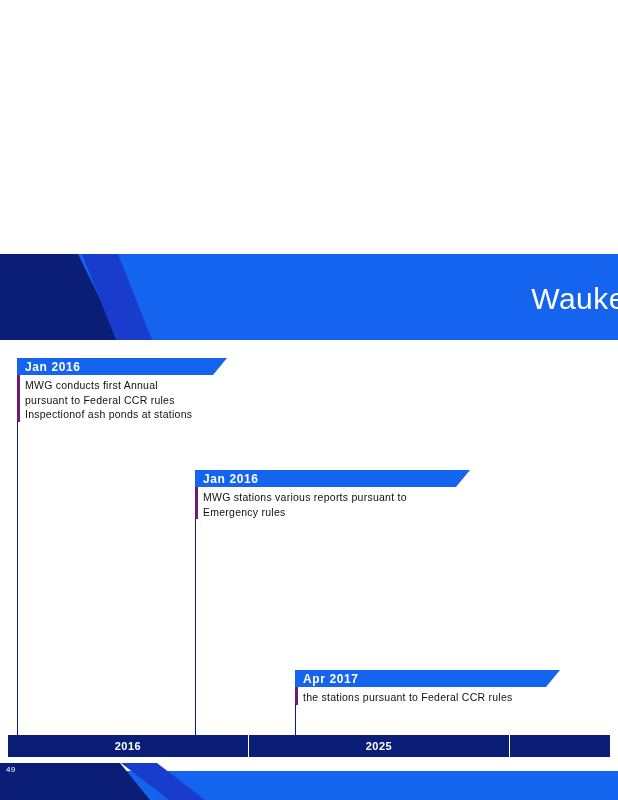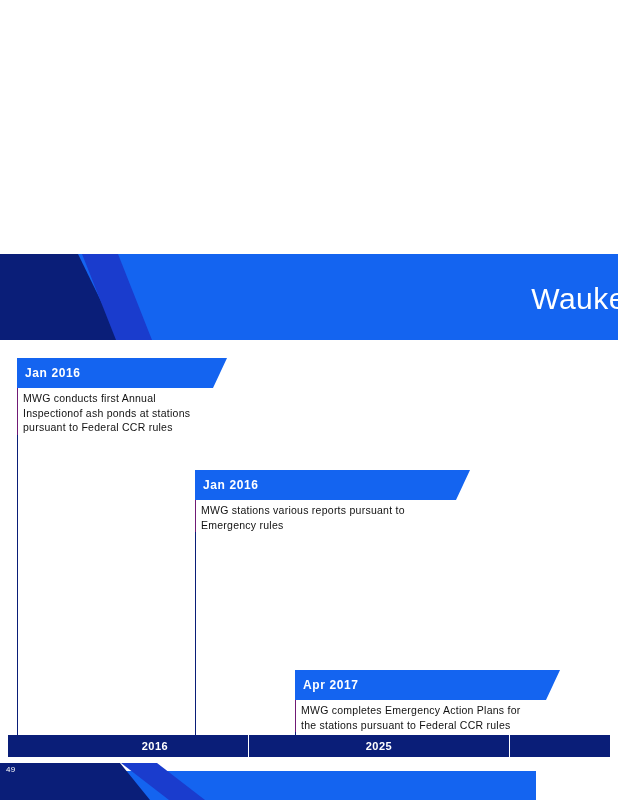--- a/index.html
+++ b/index.html
@@ -75,36 +75,36 @@
     width: 1px;
     background: #0a1e78;
   }
 
   
   .event {
     position: absolute;
   }
   .event-banner {
     position: relative;
-    height: 30px;
+    height: 17px;
     background: #1464f0;
     clip-path: polygon(0 0, 100% 0, calc(100% - 14px) 100%, 0 100%);
     display: flex;
     align-items: center;
   }
   .event-banner .event-label {
     color: #ffffff;
     font-size: 12px;
     font-weight: bold;
     padding-left: 8px;
     letter-spacing: 0.6px;
     white-space: nowrap;
   }
   .event-body {
-    border-left: 1px solid #701a75;
+    border-left: 3px solid #701a75;
     padding: 3px 0 0 5px;
     color: #111111;
     font-size: 10.5px;
     line-height: 14.5px;
     letter-spacing: 0.25px;
   }
   .event-body div { white-space: nowrap; }
 
   
   .axis {
@@ -132,21 +132,21 @@
     width: 1px;
     height: 22px;
     background: #ffffff;
   }
 
   
   .footer {
     position: absolute;
     left: 0;
     top: 763px;
-    width: 536px;
+    width: 618px;
     height: 37px;
     background: #ffffff;
     overflow: hidden;
   }
   .footer-blue {
     position: absolute;
     left: 0;
     top: 8px;
     width: 618px;
     height: 29px;
@@ -194,48 +194,47 @@
   <div class="vline" style="left:17px; top:18px; height:377px;"></div>
   <div class="vline" style="left:195px; top:130px; height:265px;"></div>
   <div class="vline" style="left:295px; top:330px; height:65px;"></div>
 
   <div class="event" style="left:17px; top:18px; width:210px;">
     <div class="event-banner">
       <span class="event-label">Jan  2016</span>
     </div>
     <div class="event-body">
       <div>MWG  conducts  first  Annual</div>
+      <div>pursuant  to  Federal  CCR  rules</div>
       <div>Inspectionof  ash  ponds  at  stations</div>
-      <div>pursuant  to  Federal  CCR  rules</div>
     </div>
   </div>
 
   <div class="event" style="left:195px; top:130px; width:275px;">
     <div class="event-banner">
       <span class="event-label">Jan  2016</span>
     </div>
     <div class="event-body">
       <div>MWG  stations  various  reports  pursuant  to</div>
       <div>Emergency  rules</div>
     </div>
   </div>
 
   <div class="event" style="left:295px; top:330px; width:265px;">
     <div class="event-banner">
       <span class="event-label">Apr  2017</span>
     </div>
     <div class="event-body">
-      <div>MWG  completes  Emergency  Action  Plans  for</div>
       <div>the  stations  pursuant  to  Federal  CCR  rules</div>
     </div>
   </div>
 </div>
 
 <div class="axis">
-  <div class="axis-cell" style="left:0; width:240px;padding-left:27px;">2016</div>
+  <div class="axis-cell" style="left:0; width:240px;">2016</div>
   <div class="axis-div" style="left:240px;"></div>
   <div class="axis-cell" style="left:241px; width:260px;">2025</div>
   <div class="axis-div" style="left:501px;"></div>
 </div>
 
 <div class="footer">
   <div class="footer-blue"></div>
   <div class="footer-dark"></div>
   <div class="footer-mid"></div>
   <div class="slide-number">49</div>

